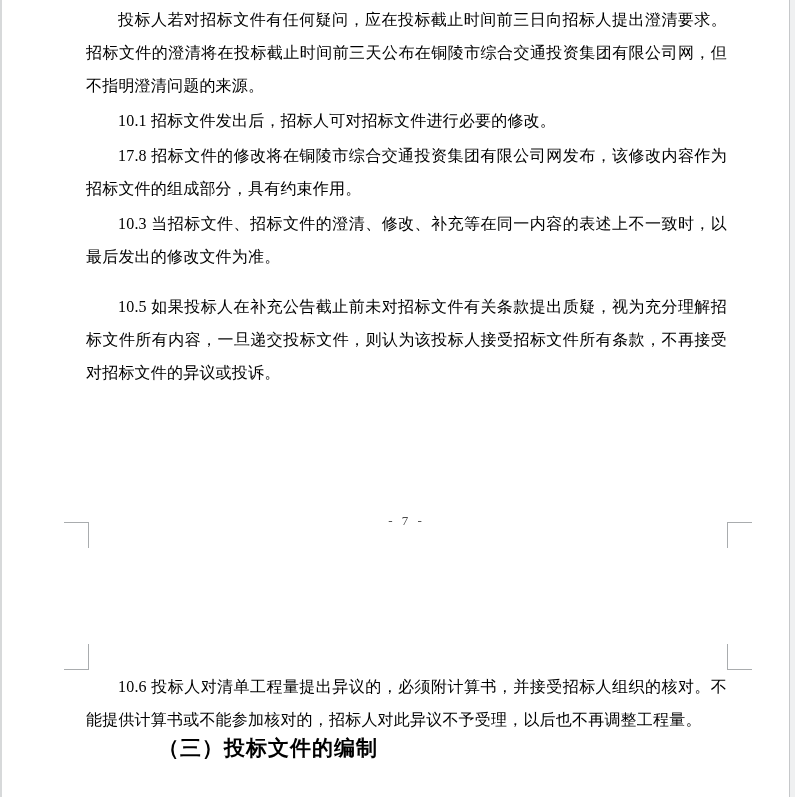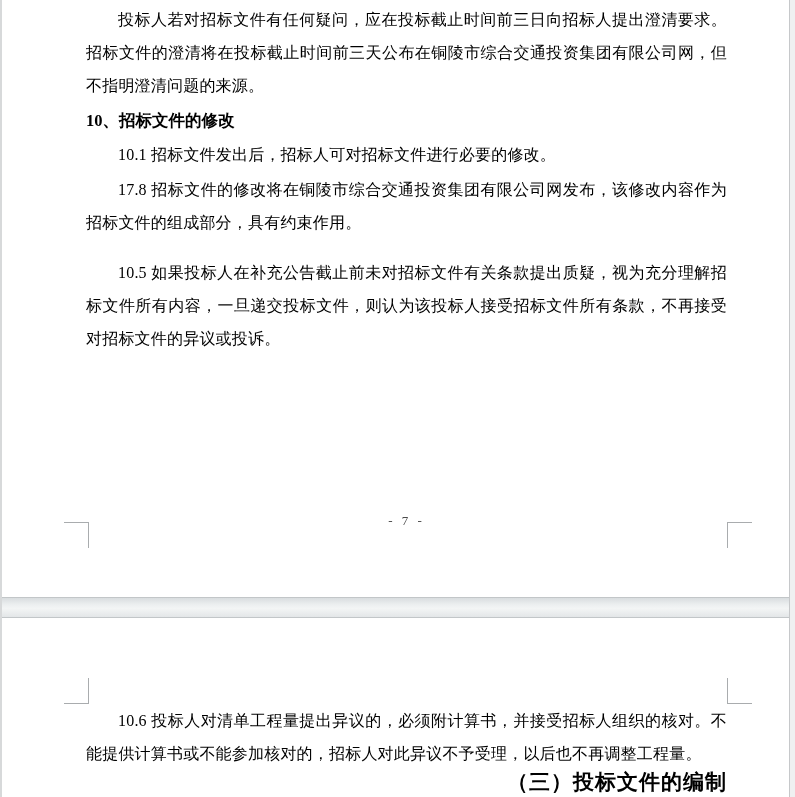--- a/index.html
+++ b/index.html
@@ -26,21 +26,21 @@
     position: absolute; left: 790px; top: 0;
     width: 5px; height: 797px;
     background: #eff0f1;
   }
   .page {
     position: absolute; left: 2px;
     width: 787px;
     background: #ffffff;
   }
   .page1 { top: 0; height: 597px; }
-  .page2 { top: 618px; height: 128px; }
+  .page2 { top: 584px; height: 128px; }
   .page-gap {
     position: absolute; left: 0; top: 597px;
     width: 790px; height: 21px;
     box-sizing: border-box;
     border-top: 1px solid #c2c6c8;
     border-bottom: 1px solid #c2c6c8;
     background: linear-gradient(180deg, #d9dddf 0%, #eceff0 35%, #f3f5f5 55%, #e3e6e8 100%);
   }
   .textcol1 {
     position: absolute; left: 84px; top: 3px; width: 641px;
@@ -74,35 +74,35 @@
   .mark-bl { left: 62px; top: 522px; border-top: 1px solid #a9acae; border-right: 1px solid #a9acae; }
   .mark-br { left: 725px; top: 522px; border-top: 1px solid #a9acae; border-left: 1px solid #a9acae; }
   .mark-tl { left: 62px; top: 60px; border-bottom: 1px solid #a9acae; border-right: 1px solid #a9acae; }
   .mark-tr { left: 725px; top: 60px; border-bottom: 1px solid #a9acae; border-left: 1px solid #a9acae; }
   .section-heading {
     margin: -6px 0 0 0;
     padding-left: 72px;
     font-size: 21px;
     line-height: 32px;
     font-weight: bold;
-    text-align: right;
+    text-align: left;
     letter-spacing: 1px;
   }
 </style>
 </head>
 <body>
 
 <div class="stage">
 
   <div class="page page1">
     <div class="textcol1">
       <p class="para indent">投标人若对招标文件有任何疑问，应在投标截止时间前三日向招标人提出澄清要求。招标文件的澄清将在投标截止时间前三天公布在铜陵市综合交通投资集团有限公司网，但不指明澄清问题的来源。</p>
-      <h3 class="doc-heading">10、招标文件的修改</h3>
       <p class="para indent">10.1 招标文件发出后，招标人可对招标文件进行必要的修改。</p>
       <p class="para indent">17.8 招标文件的修改将在铜陵市综合交通投资集团有限公司网发布，该修改内容作为招标文件的组成部分，具有约束作用。</p>
+      <p class="para indent">10.3 当招标文件、招标文件的澄清、修改、补充等在同一内容的表述上不一致时，以最后发出的修改文件为准。</p>
       <p class="para indent p10-5">10.5 如果投标人在补充公告截止前未对招标文件有关条款提出质疑，视为充分理解招标文件所有内容，一旦递交投标文件，则认为该投标人接受招标文件所有条款，不再接受对招标文件的异议或投诉。</p>
     </div>
 
     <div class="footer1">- 7 -</div>
 
     <div class="mark mark-bl"></div>
     <div class="mark mark-br"></div>
   </div>
 
   <div class="page-gap"></div>

